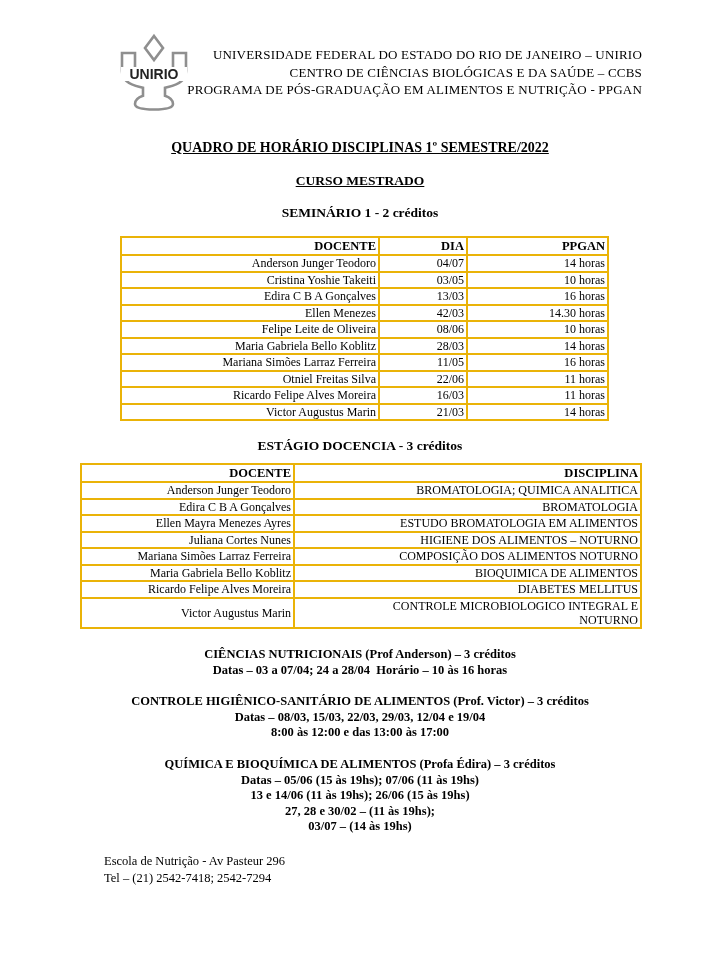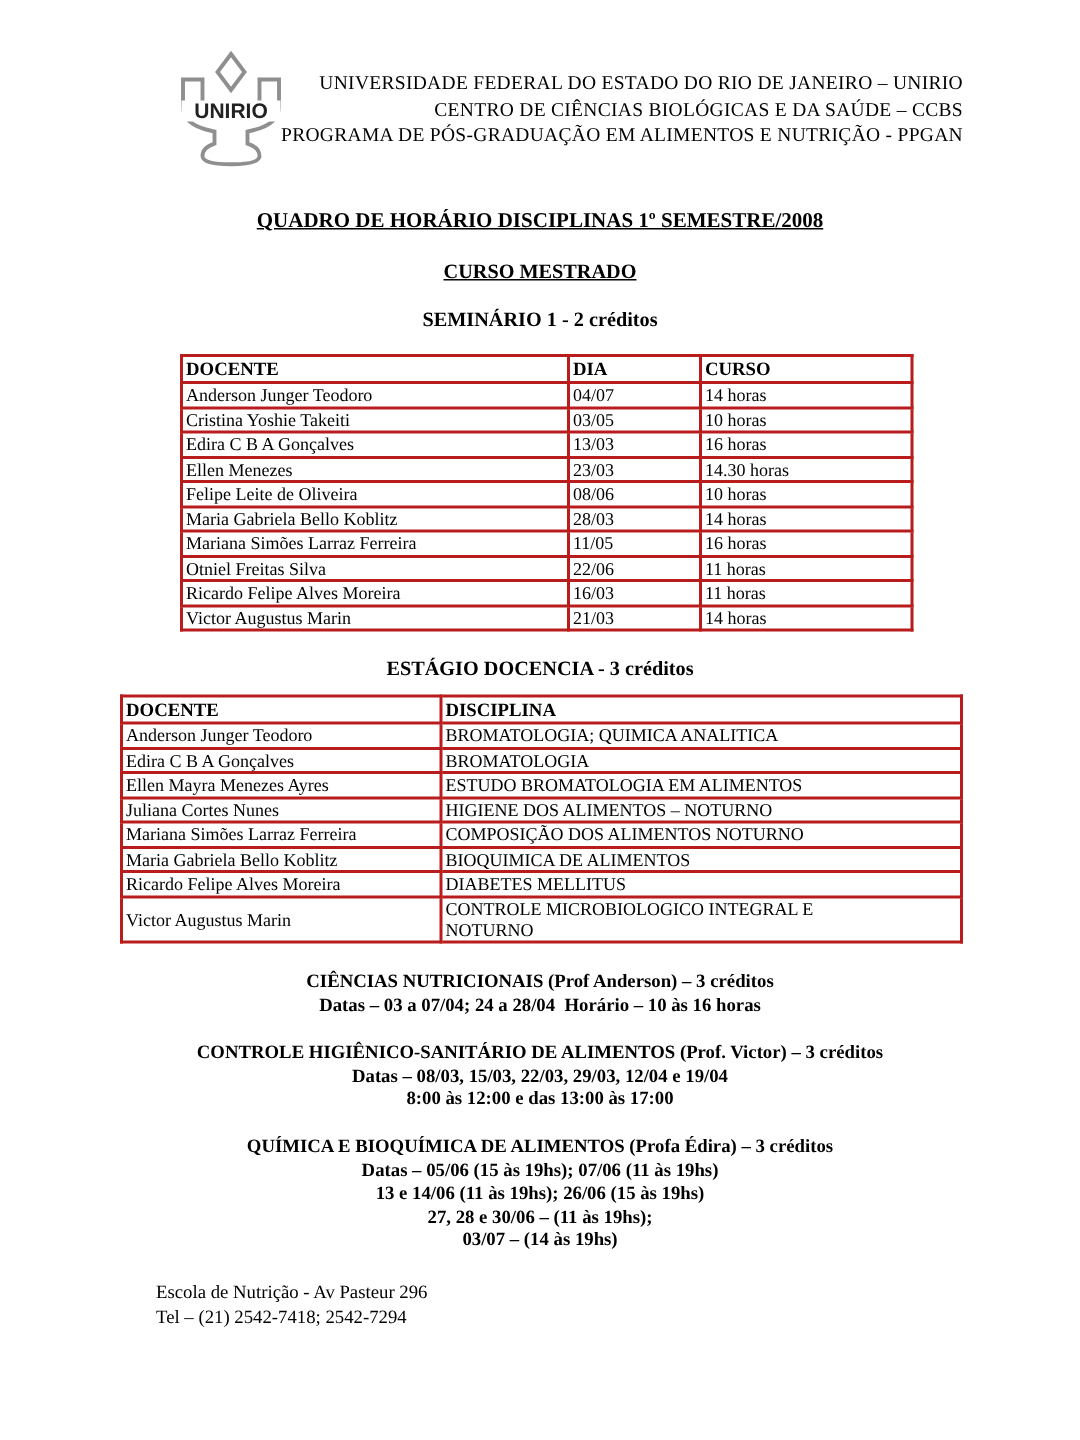--- a/index.html
+++ b/index.html
@@ -17,21 +17,21 @@
   .doc-title { position:absolute; top:140px; left:0; width:100%; text-align:center;
                font-size:14px; font-weight:bold; text-decoration:underline; }
   .course-title-main { position:absolute; top:173px; left:0; width:100%; text-align:center;
                font-size:13.5px; font-weight:bold; text-decoration:underline; }
   .section-title { position:absolute; left:0; width:100%; text-align:center;
                font-size:13.5px; font-weight:bold; }
   .seminario-pos { top:205px; }
   .estagio-pos { top:438px; }
   
   table { border-collapse:collapse; table-layout:fixed; }
-  th, td { border:2px solid #b91c1c; text-align:left; vertical-align:middle;
+  th, td { border:2px solid #eab308; text-align:right; vertical-align:middle;
            padding:0 2px; white-space:pre-line; overflow:hidden; }
   th { font-size:12.5px; font-weight:bold; height:16px; line-height:15px; }
   td { font-size:12px; height:14.5px; line-height:14px; }
   .tbl-seminario { position:absolute; top:236px; left:120px; width:487px; }
   .tbl-seminario col.c-doc { width:258px; } .tbl-seminario col.c-dia { width:88px; }
   .tbl-seminario col.c-hora { width:141px; }
   .tbl-estagio { position:absolute; top:463px; left:80px; width:560px; }
   .tbl-estagio col.c-doc { width:213px; } .tbl-estagio col.c-disc { width:347px; }
   
   .courses { position:absolute; top:647px; left:0; width:100%; text-align:center;
@@ -55,56 +55,56 @@
       <rect x="9" y="34" width="66" height="14" fill="#ffffff"></rect>
       <text x="42" y="45.5" text-anchor="middle" font-size="14" font-weight="bold" font-family="Liberation Sans, sans-serif" fill="#222222">UNIRIO</text>
     </svg>
   </div>
   <div class="header-text">
     <div>UNIVERSIDADE FEDERAL DO ESTADO DO RIO DE JANEIRO – UNIRIO</div>
     <div>CENTRO DE CIÊNCIAS BIOLÓGICAS E DA SAÚDE – CCBS</div>
     <div>PROGRAMA DE PÓS-GRADUAÇÃO EM ALIMENTOS E NUTRIÇÃO - PPGAN</div>
   </div>
 
-  <div class="doc-title">QUADRO DE HORÁRIO DISCIPLINAS 1º SEMESTRE/2008</div>
+  <div class="doc-title">QUADRO DE HORÁRIO DISCIPLINAS 1º SEMESTRE/2022</div>
   <div class="course-title-main">CURSO MESTRADO</div>
   <div class="section-title seminario-pos">SEMINÁRIO 1 - 2 créditos</div>
 
   <table class="tbl-seminario">
     <colgroup>
         <col class="c-doc">
         <col class="c-dia">
         <col class="c-hora">
       </colgroup>
     <thead>
       <tr>
         <th>DOCENTE</th>
         <th>DIA</th>
-        <th>CURSO</th>
+        <th>PPGAN</th>
       </tr>
     </thead>
     <tbody>
       <tr>
         <td>Anderson Junger Teodoro</td>
         <td>04/07</td>
         <td>14 horas</td>
       </tr>
       <tr>
         <td>Cristina Yoshie Takeiti</td>
         <td>03/05</td>
         <td>10 horas</td>
       </tr>
       <tr>
         <td>Edira C B A Gonçalves</td>
         <td>13/03</td>
         <td>16 horas</td>
       </tr>
       <tr>
         <td>Ellen Menezes</td>
-        <td>23/03</td>
+        <td>42/03</td>
         <td>14.30 horas</td>
       </tr>
       <tr>
         <td>Felipe Leite de Oliveira</td>
         <td>08/06</td>
         <td>10 horas</td>
       </tr>
       <tr>
         <td>Maria Gabriela Bello Koblitz</td>
         <td>28/03</td>
@@ -190,21 +190,21 @@
     </div>
     <div class="course-block">
       <div>CONTROLE HIGIÊNICO-SANITÁRIO DE ALIMENTOS (Prof. Victor) – 3 créditos</div>
       <div>Datas – 08/03, 15/03, 22/03, 29/03, 12/04 e 19/04</div>
       <div>8:00 às 12:00 e das 13:00 às 17:00</div>
     </div>
     <div class="course-block">
       <div>QUÍMICA E BIOQUÍMICA DE ALIMENTOS (Profa Édira) – 3 créditos</div>
       <div>Datas – 05/06 (15 às 19hs); 07/06 (11 às 19hs)</div>
       <div>13 e 14/06 (11 às 19hs); 26/06 (15 às 19hs)</div>
-      <div>27, 28 e 30/06 – (11 às 19hs);</div>
+      <div>27, 28 e 30/02 – (11 às 19hs);</div>
       <div>03/07 – (14 às 19hs)</div>
     </div>
   </div>
 
   <div class="footer">
     <div>Escola de Nutrição - Av Pasteur 296</div>
     <div>Tel – (21) 2542-7418; 2542-7294</div>
   </div>
 
 </div>

